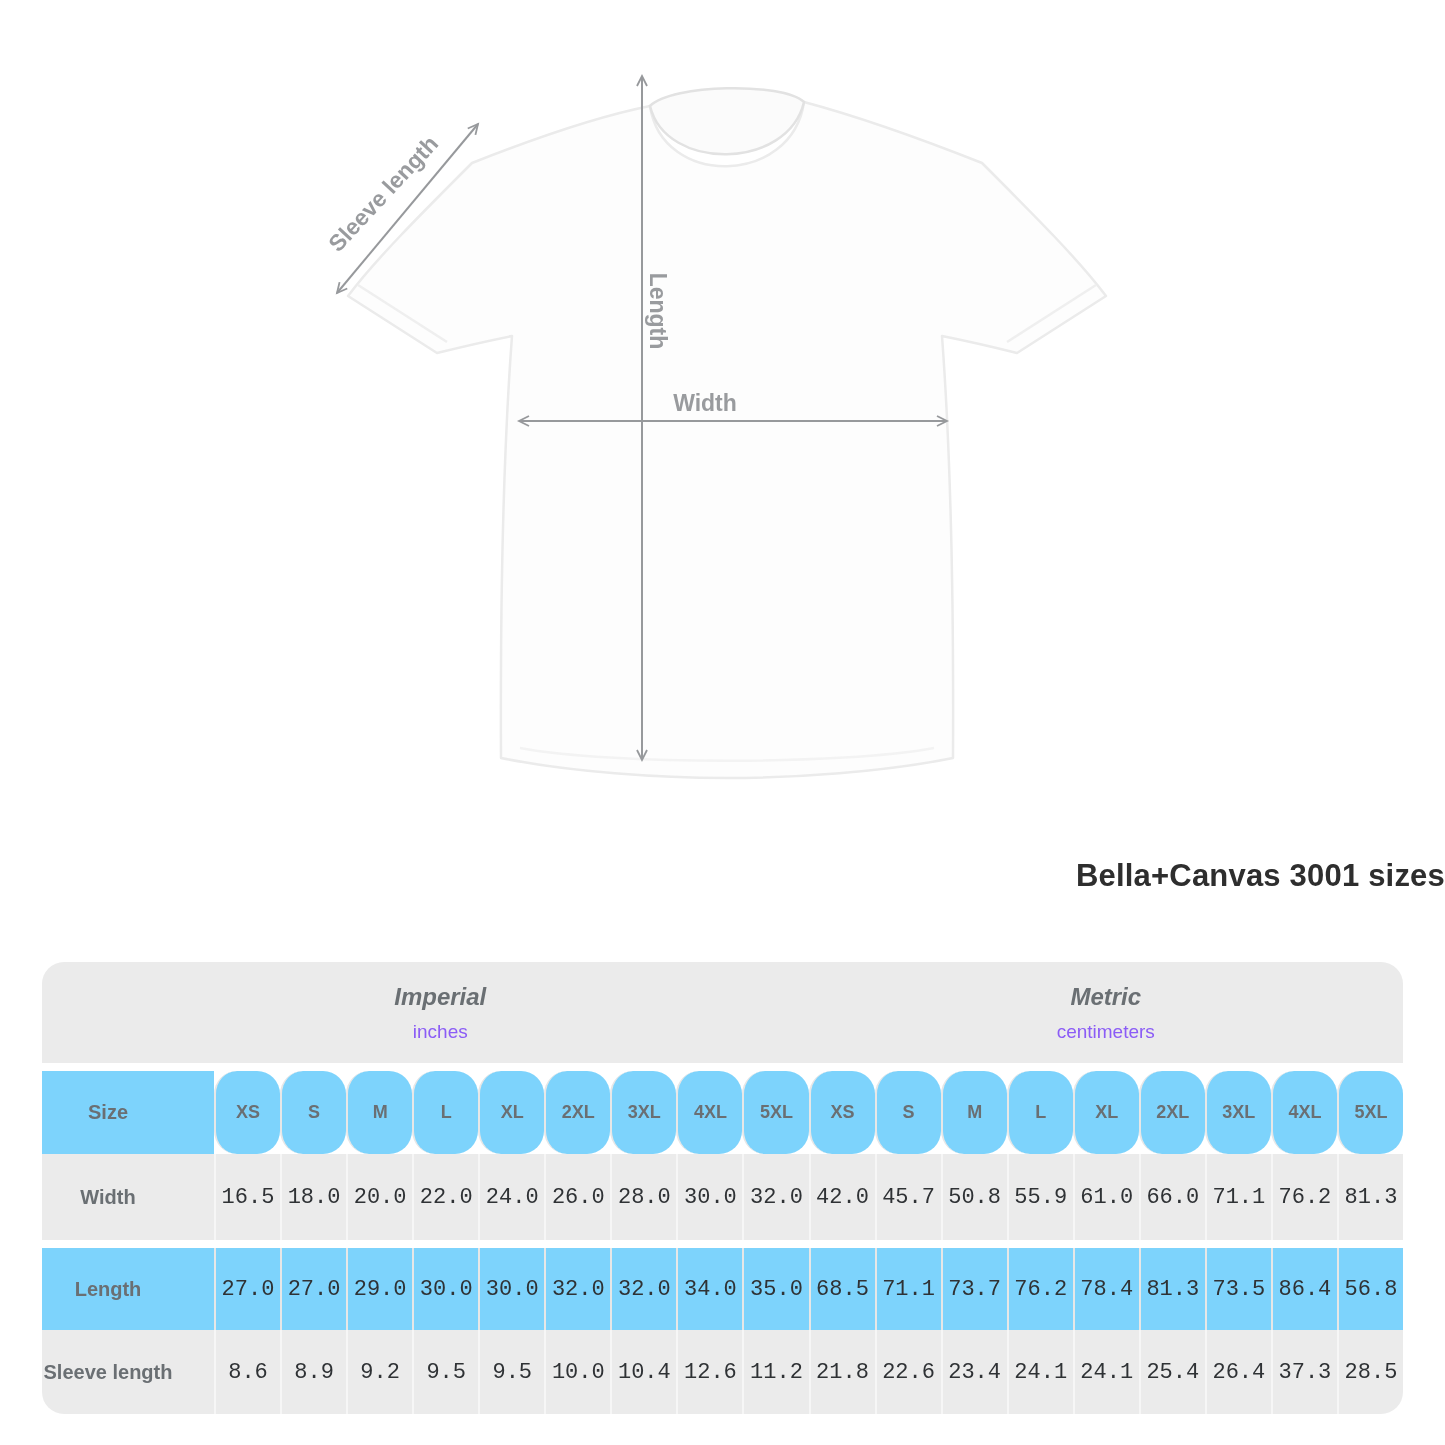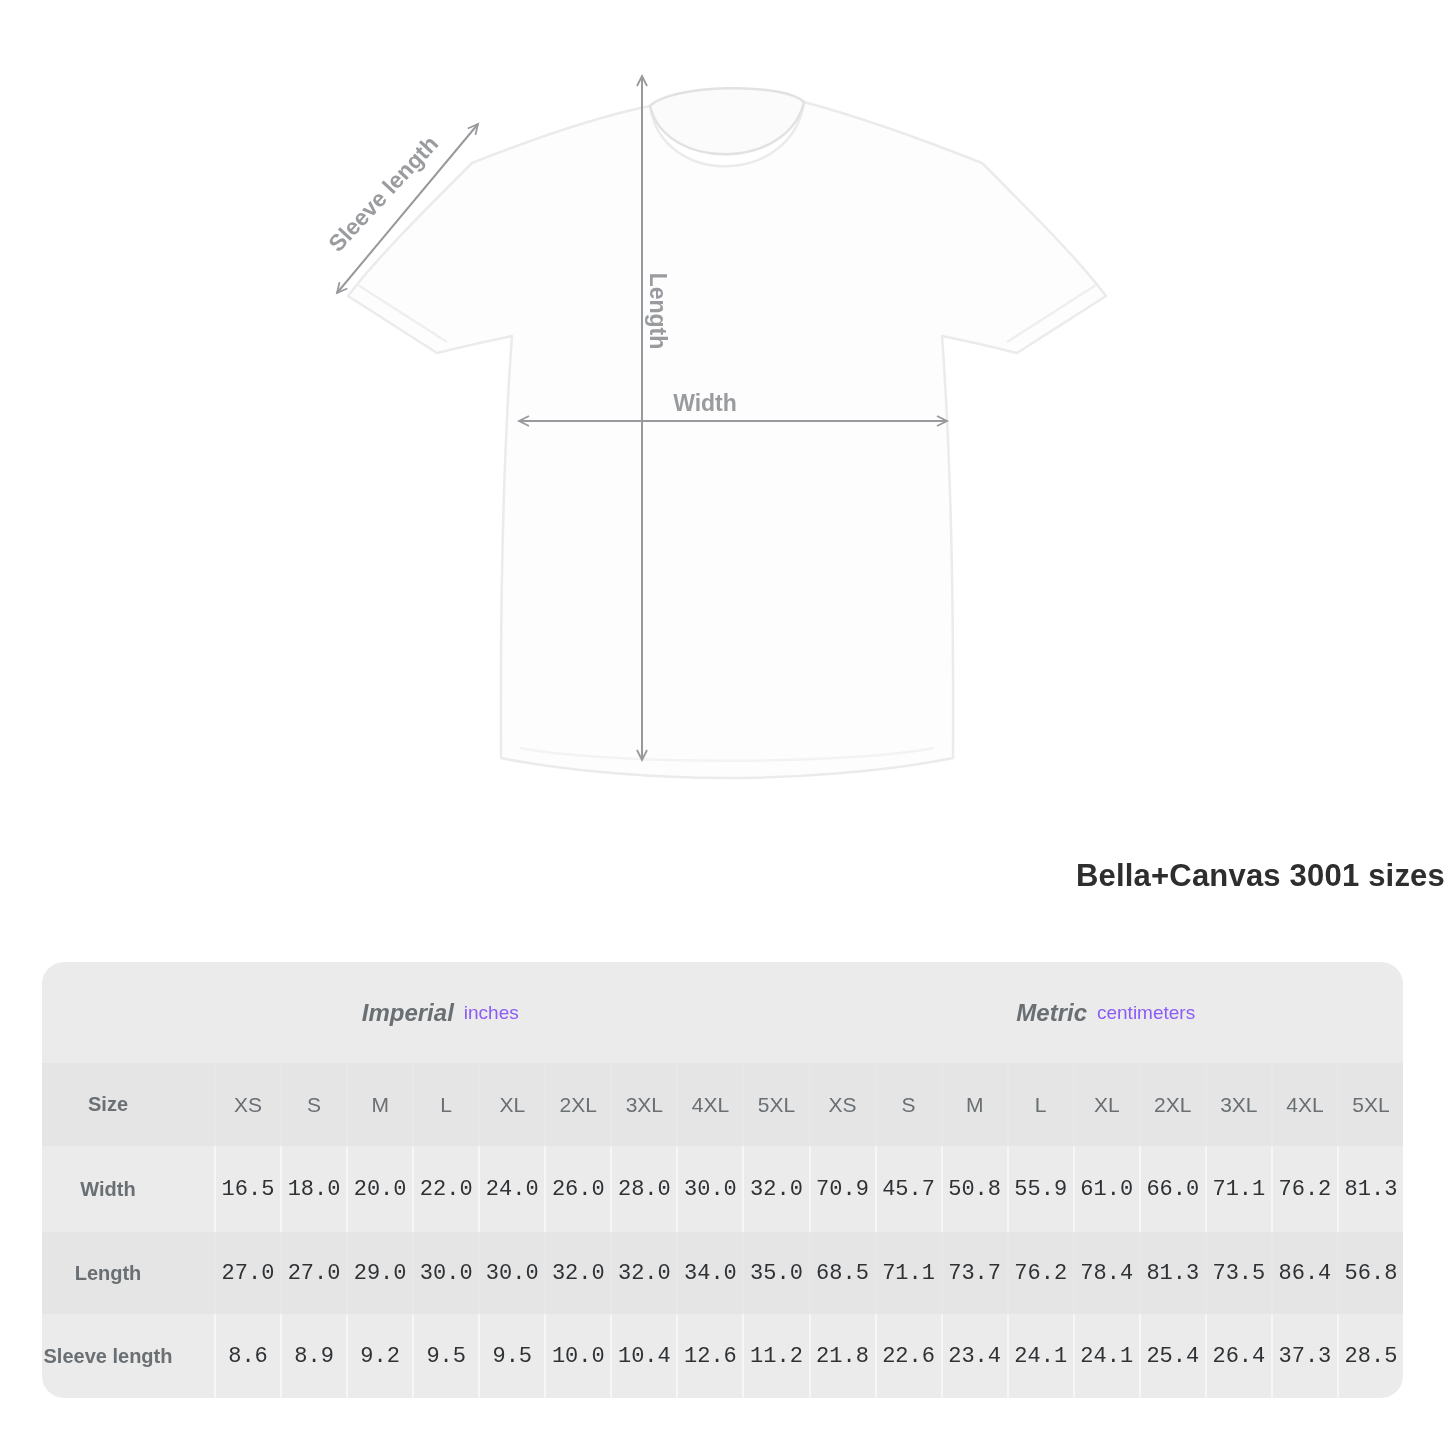--- a/index.html
+++ b/index.html
@@ -16,32 +16,32 @@
     position:absolute;top:913px;left:0;width:100%;text-align:center;
     font-size:22px;font-style:italic;color:#4b4b4b;
   }
   .size-table{
     position:absolute;left:42px;top:962px;width:1361px;
     display:grid;grid-template-columns:172px repeat(18, 1fr);
     border-radius:22px;overflow:hidden;
   }
   .cell{display:flex;align-items:center;justify-content:center;box-sizing:border-box;}
   .bg-gray{background:#ebebeb;}
-  .bg-white{background:#e5e5e5;}
+  .bg-white{background:#7dd3fc;margin-top:8px;}
   .sep-white{border-left:2px solid #e7e7e7;}
   .sep-gray{border-left:2px solid #f6f6f6;}
   .h-group{height:101px;}
   .h-size{height:83px;}
   .h-w{height:86px;}
   .h-l{height:82px;}
   .h-s{height:84px;}
-  .group-cell{flex-direction:row;gap:10px;}
+  .group-cell{flex-direction:column;gap:10px;}
   .group-title{font-size:24px;font-weight:bold;font-style:italic;color:#6a6f73;}
   .group-sub{font-size:19px;color:#8b5cf6;}
-  .size-head{font-size:21px;font-weight:normal;color:#6a6f73;}
+  .size-head{font-size:18px;font-weight:bold;color:#6a6f73;border-radius:23px;}
   .row-label{font-size:20px;font-weight:bold;color:#6a6f73;padding-right:40px;}
   .val{font-size:22px;color:#2f3235;font-family:Liberation Mono, monospace;}
 </style>
 </head>
 <body>
 
 <div class="stage">
 
   <svg class="figure-svg" width="1445" height="840" viewBox="0 0 1445 840">
     <defs>
@@ -120,21 +120,21 @@
       <div class="cell h-w bg-gray row-label">Width</div>
       <div class="cell h-w bg-gray val sep-gray">16.5</div>
       <div class="cell h-w bg-gray val sep-gray">18.0</div>
       <div class="cell h-w bg-gray val sep-gray">20.0</div>
       <div class="cell h-w bg-gray val sep-gray">22.0</div>
       <div class="cell h-w bg-gray val sep-gray">24.0</div>
       <div class="cell h-w bg-gray val sep-gray">26.0</div>
       <div class="cell h-w bg-gray val sep-gray">28.0</div>
       <div class="cell h-w bg-gray val sep-gray">30.0</div>
       <div class="cell h-w bg-gray val sep-gray">32.0</div>
-      <div class="cell h-w bg-gray val sep-gray">70.9</div>
+      <div class="cell h-w bg-gray val sep-gray">42.0</div>
       <div class="cell h-w bg-gray val sep-gray">45.7</div>
       <div class="cell h-w bg-gray val sep-gray">50.8</div>
       <div class="cell h-w bg-gray val sep-gray">55.9</div>
       <div class="cell h-w bg-gray val sep-gray">61.0</div>
       <div class="cell h-w bg-gray val sep-gray">66.0</div>
       <div class="cell h-w bg-gray val sep-gray">71.1</div>
       <div class="cell h-w bg-gray val sep-gray">76.2</div>
       <div class="cell h-w bg-gray val sep-gray">81.3</div>
       <div class="cell h-l bg-white row-label">Length</div>
       <div class="cell h-l bg-white val sep-white">27.0</div>

